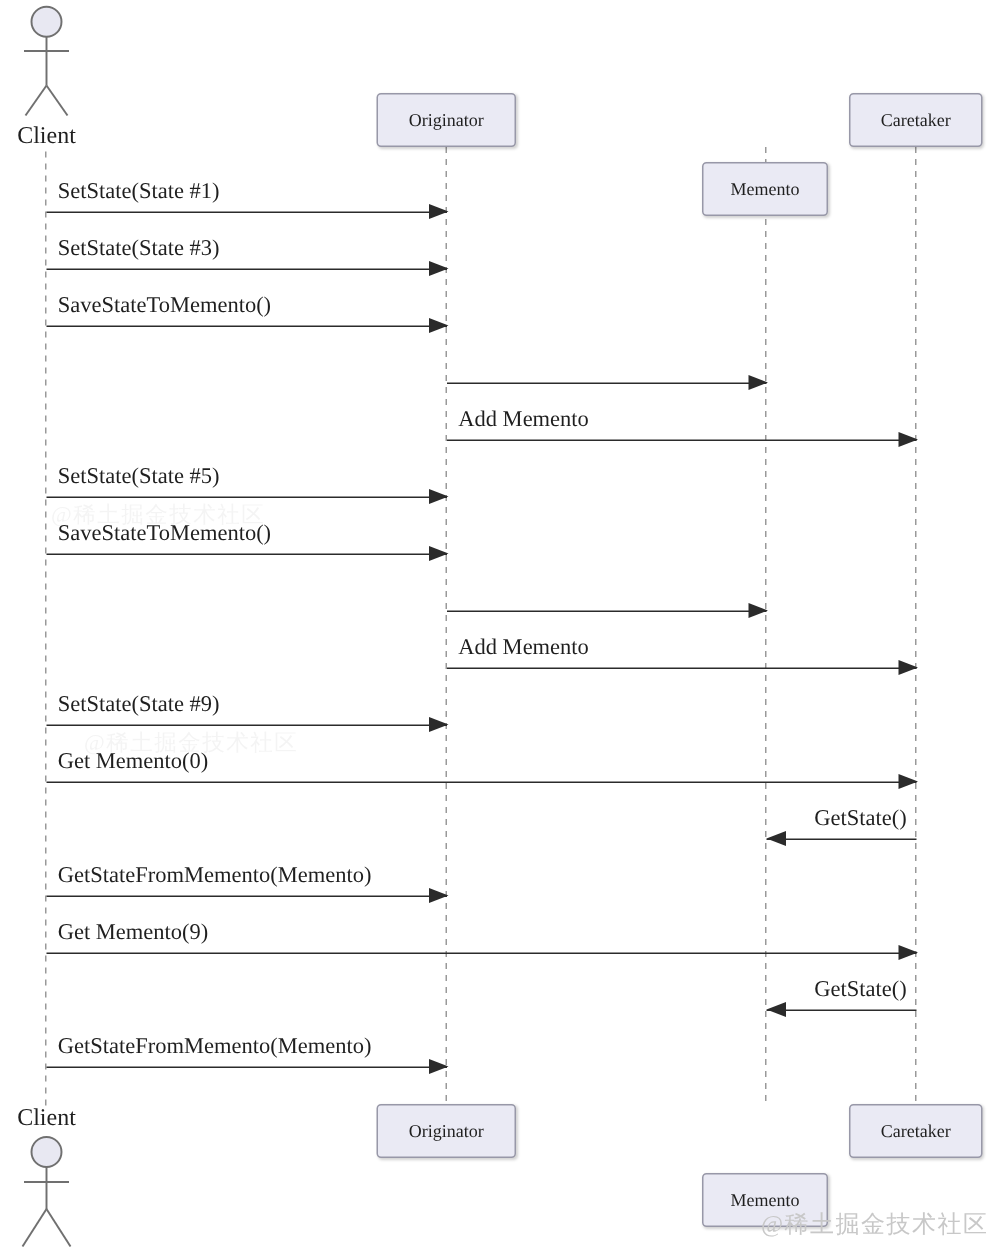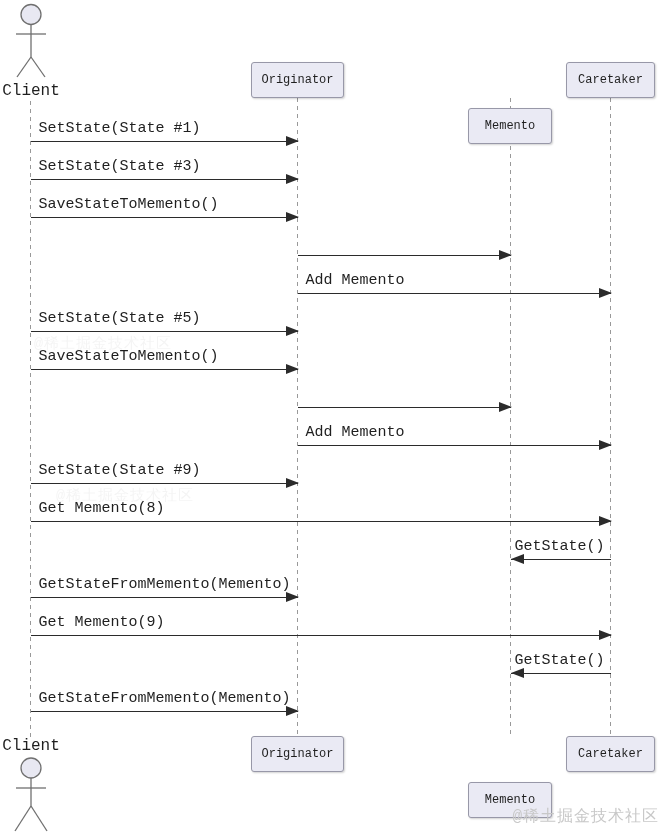--- a/index.html
+++ b/index.html
@@ -2,21 +2,21 @@
 <html style="--box-fill: #EAEAF4; --box-border: #9898A8; --line: #2b2b2b; --lifeline: #999999; --text: #1f1f1f; --watermark: #C8C8C8; --figure: #707070;"><head>
 <meta charset="utf-8">
 <style>
   :root{
     --box-fill:#EAEAF4; --box-border:#9898A8; --line:#2b2b2b;
     --lifeline:#999999; --text:#1f1f1f; --watermark:#C8C8C8; --figure:#707070;
   }
   html,body{margin:0;padding:0;background:#fff;}
   #canvas{
     position:relative; width:665px; height:834px; background:#ffffff;
-    font-family:Liberation Mono, monospace; overflow:hidden;
+    font-family:Liberation Serif, serif; overflow:hidden;
   }
   svg{position:absolute;left:0;top:0;}
   .pbox{
     position:absolute; height:34px; width:auto;
     background:var(--box-fill); border:1px solid var(--box-border);
     border-radius:3px; box-shadow:1px 1px 2px rgba(0,0,0,0.18);
     display:flex; align-items:center; justify-content:center;
     font-size:12px; color:var(--text); white-space:nowrap;
   }
   .box-originator{left:251px; width:91px;}
@@ -134,21 +134,21 @@
         <div class="msg-label">Add Memento</div>
         <div class="msg-line"></div>
         <div class="msg-head"></div>
       </div>
       <div class="msg right" style="left: 30.5px; top: 459px; width: 267px;">
         <div class="msg-label">SetState(State #9)</div>
         <div class="msg-line"></div>
         <div class="msg-head"></div>
       </div>
       <div class="msg right" style="left: 30.5px; top: 497px; width: 580px;">
-        <div class="msg-label">Get Memento(8)</div>
+        <div class="msg-label">Get Memento(0)</div>
         <div class="msg-line"></div>
         <div class="msg-head"></div>
       </div>
       <div class="msg left" style="left: 510.5px; top: 535px; width: 100px;">
         <div class="msg-label">GetState()</div>
         <div class="msg-line"></div>
         <div class="msg-head"></div>
       </div>
       <div class="msg right" style="left: 30.5px; top: 573px; width: 267px;">
         <div class="msg-label">GetStateFromMemento(Memento)</div>

